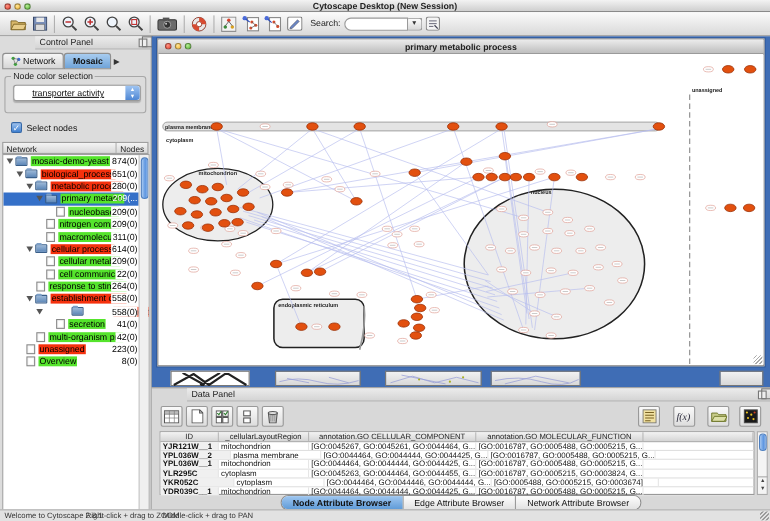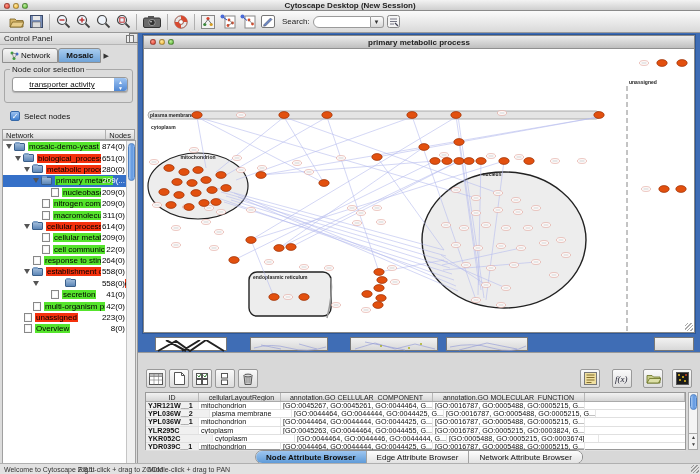--- a/index.html
+++ b/index.html
@@ -20,21 +20,21 @@
   .toolbar { position:absolute; left:0; top:11px; width:700px; height:22px;
     background:linear-gradient(#fbfbfb,#d9d9d9); border-bottom:1px solid #9a9a9a; display:flex; align-items:center; }
   .tbtn { width:20px; height:18px; display:flex; align-items:center; justify-content:center; }
   .tsep { width:1px; height:16px; background:#b0b0b0; margin:0 3px; }
   .searchlbl { font-size:8px; color:#222; margin:0 3px 0 4px; }
   .searchfield { width:58px; height:12px; background:#fff; border:1px solid #9a9a9a; border-radius:6px 0 0 6px; }
   .searcharrow { width:13px; height:12px; background:linear-gradient(#fdfdfd,#d8d8d8); border:1px solid #9a9a9a; border-left:none; border-radius:0 3px 3px 0; font-size:6px; color:#333; text-align:center; line-height:11px; }
 
   
   .cpanel { position:absolute; left:0; top:33px; width:138px; height:430px; background:#dcdcdc; border-right:1px solid #9a9a9a; }
-  .panel-title { position:relative; height:12px; font-size:8px; color:#222; padding:1px 0 0 4px; background:linear-gradient(#ececec,#d4d4d4); border-bottom:1px solid #b5b5b5; }
+  .panel-title { position:relative; height:12px; font-size:8px; color:#222; padding:1px 0 0 4px; background:linear-gradient(#ececec,#d4d4d4); border-bottom:1px solid #b5b5b5;margin-left:32px; }
   .float-ico { position:absolute; right:3px; top:2px; width:8px; height:8px; border:1px solid #777; background:#eee; }
   .float-ico:before { content:""; position:absolute; left:2px; top:-3px; width:8px; height:8px; border:1px solid #777; }
   .tabbar { display:flex; align-items:center; margin:3px 2px 2px 2px; height:15px; }
   .tab { height:15px; display:flex; align-items:center; gap:2px; padding:0 7px; font-size:8px; color:#111;
     background:linear-gradient(#f6f6f6,#d6d6d6); border:1px solid #8f8f8f; border-radius:3px 3px 0 0; }
   .tab.sel { background:linear-gradient(#a8cdf0,#6fa3d8); font-weight:bold; }
   .tab-arrow { margin-left:2px; font-size:7px; color:#333; }
   .groupbox { position:relative; margin:6px 4px 0 4px; border:1px solid #a8a8a8; border-radius:3px; height:34px; }
   .groupbox .glabel { position:absolute; left:5px; top:-5px; background:#dcdcdc; padding:0 2px; font-size:8px; color:#222; }
   .popup { position:absolute; left:7px; top:7px; width:116px; height:15px; background:#fff; border:1px solid #999; border-radius:3px; box-shadow:0 1px 1px rgba(0,0,0,.2); }
@@ -657,20 +657,24 @@
       <div class="frag" style="left:308px;width:82px">
         <svg width="82" height="12">
             <path d="M3 7 Q25 2 45 8 T 79 6 M12 10 L40 3 L70 9" stroke="#99a0d8" stroke-width="0.7" fill="none"></path>
           </svg>
       </div>
       <div class="frag" style="left:516px;width:40px"></div>
     </div>
   </div>
 
   <div class="dpanel">
+    <div class="panel-title">
+      <span>Data Panel</span>
+      <div class="float-ico"></div>
+    </div>
     <div class="dtoolbar">
       <div class="dbtn" style="left:4px">
         <svg class="ico" width="14" height="12">
             <rect x="0.5" y="0.5" width="13" height="11" fill="#fff" stroke="#555"></rect>
             <rect x="0.5" y="0.5" width="13" height="3" fill="#bbb" stroke="#555" stroke-width="0.5"></rect>
             <path d="M0.5 7 h13 M5 0.5 v11 M9.5 0.5 v11" stroke="#777" stroke-width="0.6"></path>
           </svg>
       </div>
       <div class="dbtn" style="left:27px">
         <svg class="ico" width="11" height="13">

